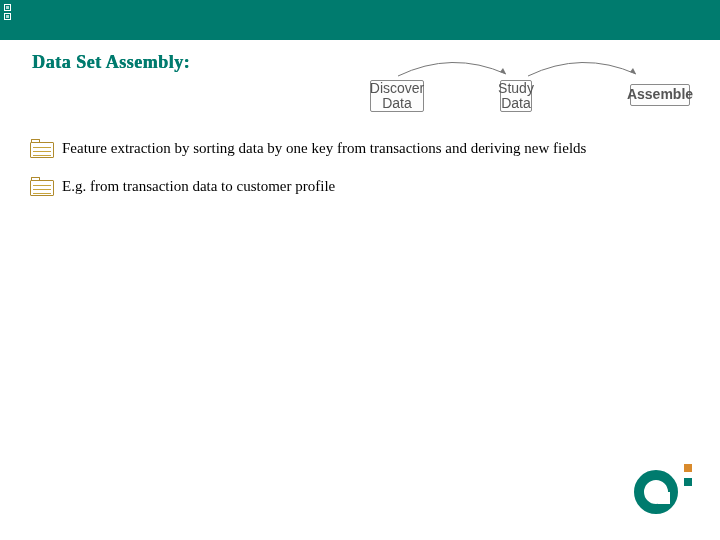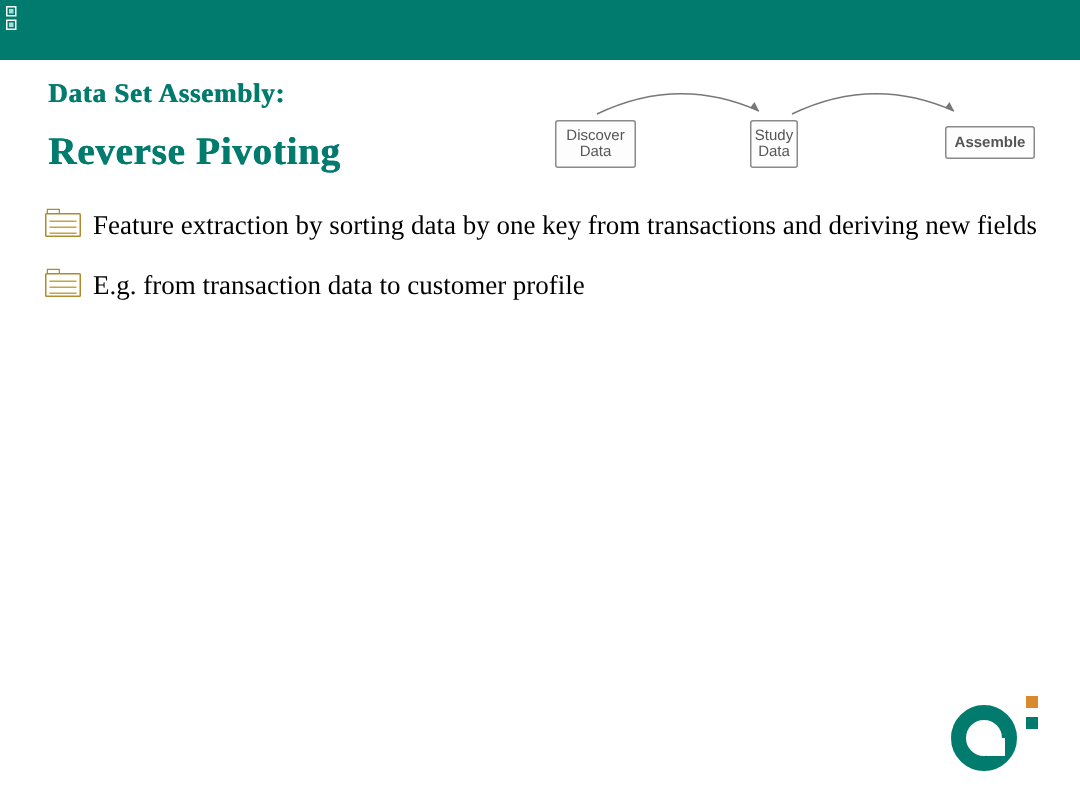--- a/index.html
+++ b/index.html
@@ -9,24 +9,24 @@
 
   .topbar { position: absolute; top: 0; left: 0; width: 720px; height: 40px; background: #007b6e; }
   .top-icon-col { position: absolute; top: 4px; left: 4px; width: 16px; display: flex; flex-direction: column; gap: 2px; }
   .top-icon { width: 7px; height: 7px; border: 1px solid #fff; display: flex; align-items: center; justify-content: center; }
   .top-icon-inner { width: 3px; height: 3px; background: rgba(255,255,255,0.7); }
 
   .title-line1 { position: absolute; top: 52px; left: 32px; font-size: 18px; font-weight: bold; color: #007b6e; text-shadow: 0.5px 0 0 #007b6e; letter-spacing: 0.5px; }
   .title-line2 { position: absolute; top: 86px; left: 32px; font-size: 26px; font-weight: bold; color: #007b6e; text-shadow: 0.5px 0 0 #007b6e; letter-spacing: 0.5px; }
 
   .flow-diagram { position: absolute; top: 60px; right: 10px; width: 340px; height: 80px; }
-  .flow-box { position: absolute; border: 1px solid #8a8a8a; background: #fdfdfd; border-radius: 2px; font-family: Arial, sans-serif; font-size: 10px; color: #555; display: flex; align-items: center; justify-content: center; text-align: center; line-height: 1.1; padding: 2px 4px; }
+  .flow-box { position: absolute; border: 1px solid #8a8a8a; background: #fdfdfd; border-radius: 2px; font-family: Arial, sans-serif; font-size: 14px; color: #555; display: flex; align-items: center; justify-content: center; text-align: center; line-height: 1.1; padding: 2px 4px; }
   .flow-arrow { position: absolute; }
 
-  .body { position: absolute; top: 138px; left: 30px; right: 20px; font-size: 18px; color: #000; }
+  .body { position: absolute; top: 138px; left: 30px; right: 20px; font-size: 15px; color: #000; }
   .bullet-row { display: flex; align-items: flex-start; margin-bottom: 16px; line-height: 1.35; }
   .bullet-icon { flex: 0 0 auto; width: 26px; height: 20px; margin-right: 6px; margin-top: 2px; position: relative; }
   .folder-back { position: absolute; left: 0; top: 2px; width: 24px; height: 16px; border: 1px solid #b08a2c; border-radius: 1px; background: #fff; }
   .folder-tab { position: absolute; left: 1px; top: -1px; width: 9px; height: 4px; border: 1px solid #b08a2c; border-bottom: none; border-radius: 1px 1px 0 0; background: #fff; }
   .folder-line { position: absolute; left: 3px; width: 18px; height: 1px; background: #c8a43d; }
   .bullet-text { flex: 1 1 auto; }
 
   .logo { position: absolute; right: 28px; bottom: 24px; width: 60px; height: 52px; }
   .logo-ring { position: absolute; left: 2px; top: 6px; width: 44px; height: 44px; border: 10px solid #007b6e; border-radius: 50%; }
   .logo-ring::after { content:''; position: absolute; right: -2px; top: 12px; width: 12px; height: 12px; background: #fff; }
@@ -43,21 +43,20 @@
       <div class="top-icon">
           <div class="top-icon-inner"></div>
         </div>
       <div class="top-icon">
           <div class="top-icon-inner"></div>
         </div>
     </div>
   </div>
 
   <div class="title-line1">Data Set Assembly:</div>
-  <div class="title-line2">Reverse Pivoting</div>
 
   <div class="flow-diagram">
     <svg class="flow-arrow" style="left:22px; top:-4px; width:120px; height:24px;">
       <path d="M6 20 Q 60 -6 114 18" stroke="#777" stroke-width="1" fill="none"></path>
       <path d="M114 18 l -6 -2 l 3 -4 z" fill="#777"></path>
     </svg>
     <svg class="flow-arrow" style="left:152px; top:-4px; width:120px; height:24px;">
       <path d="M6 20 Q 60 -6 114 18" stroke="#777" stroke-width="1" fill="none"></path>
       <path d="M114 18 l -6 -2 l 3 -4 z" fill="#777"></path>
     </svg>

